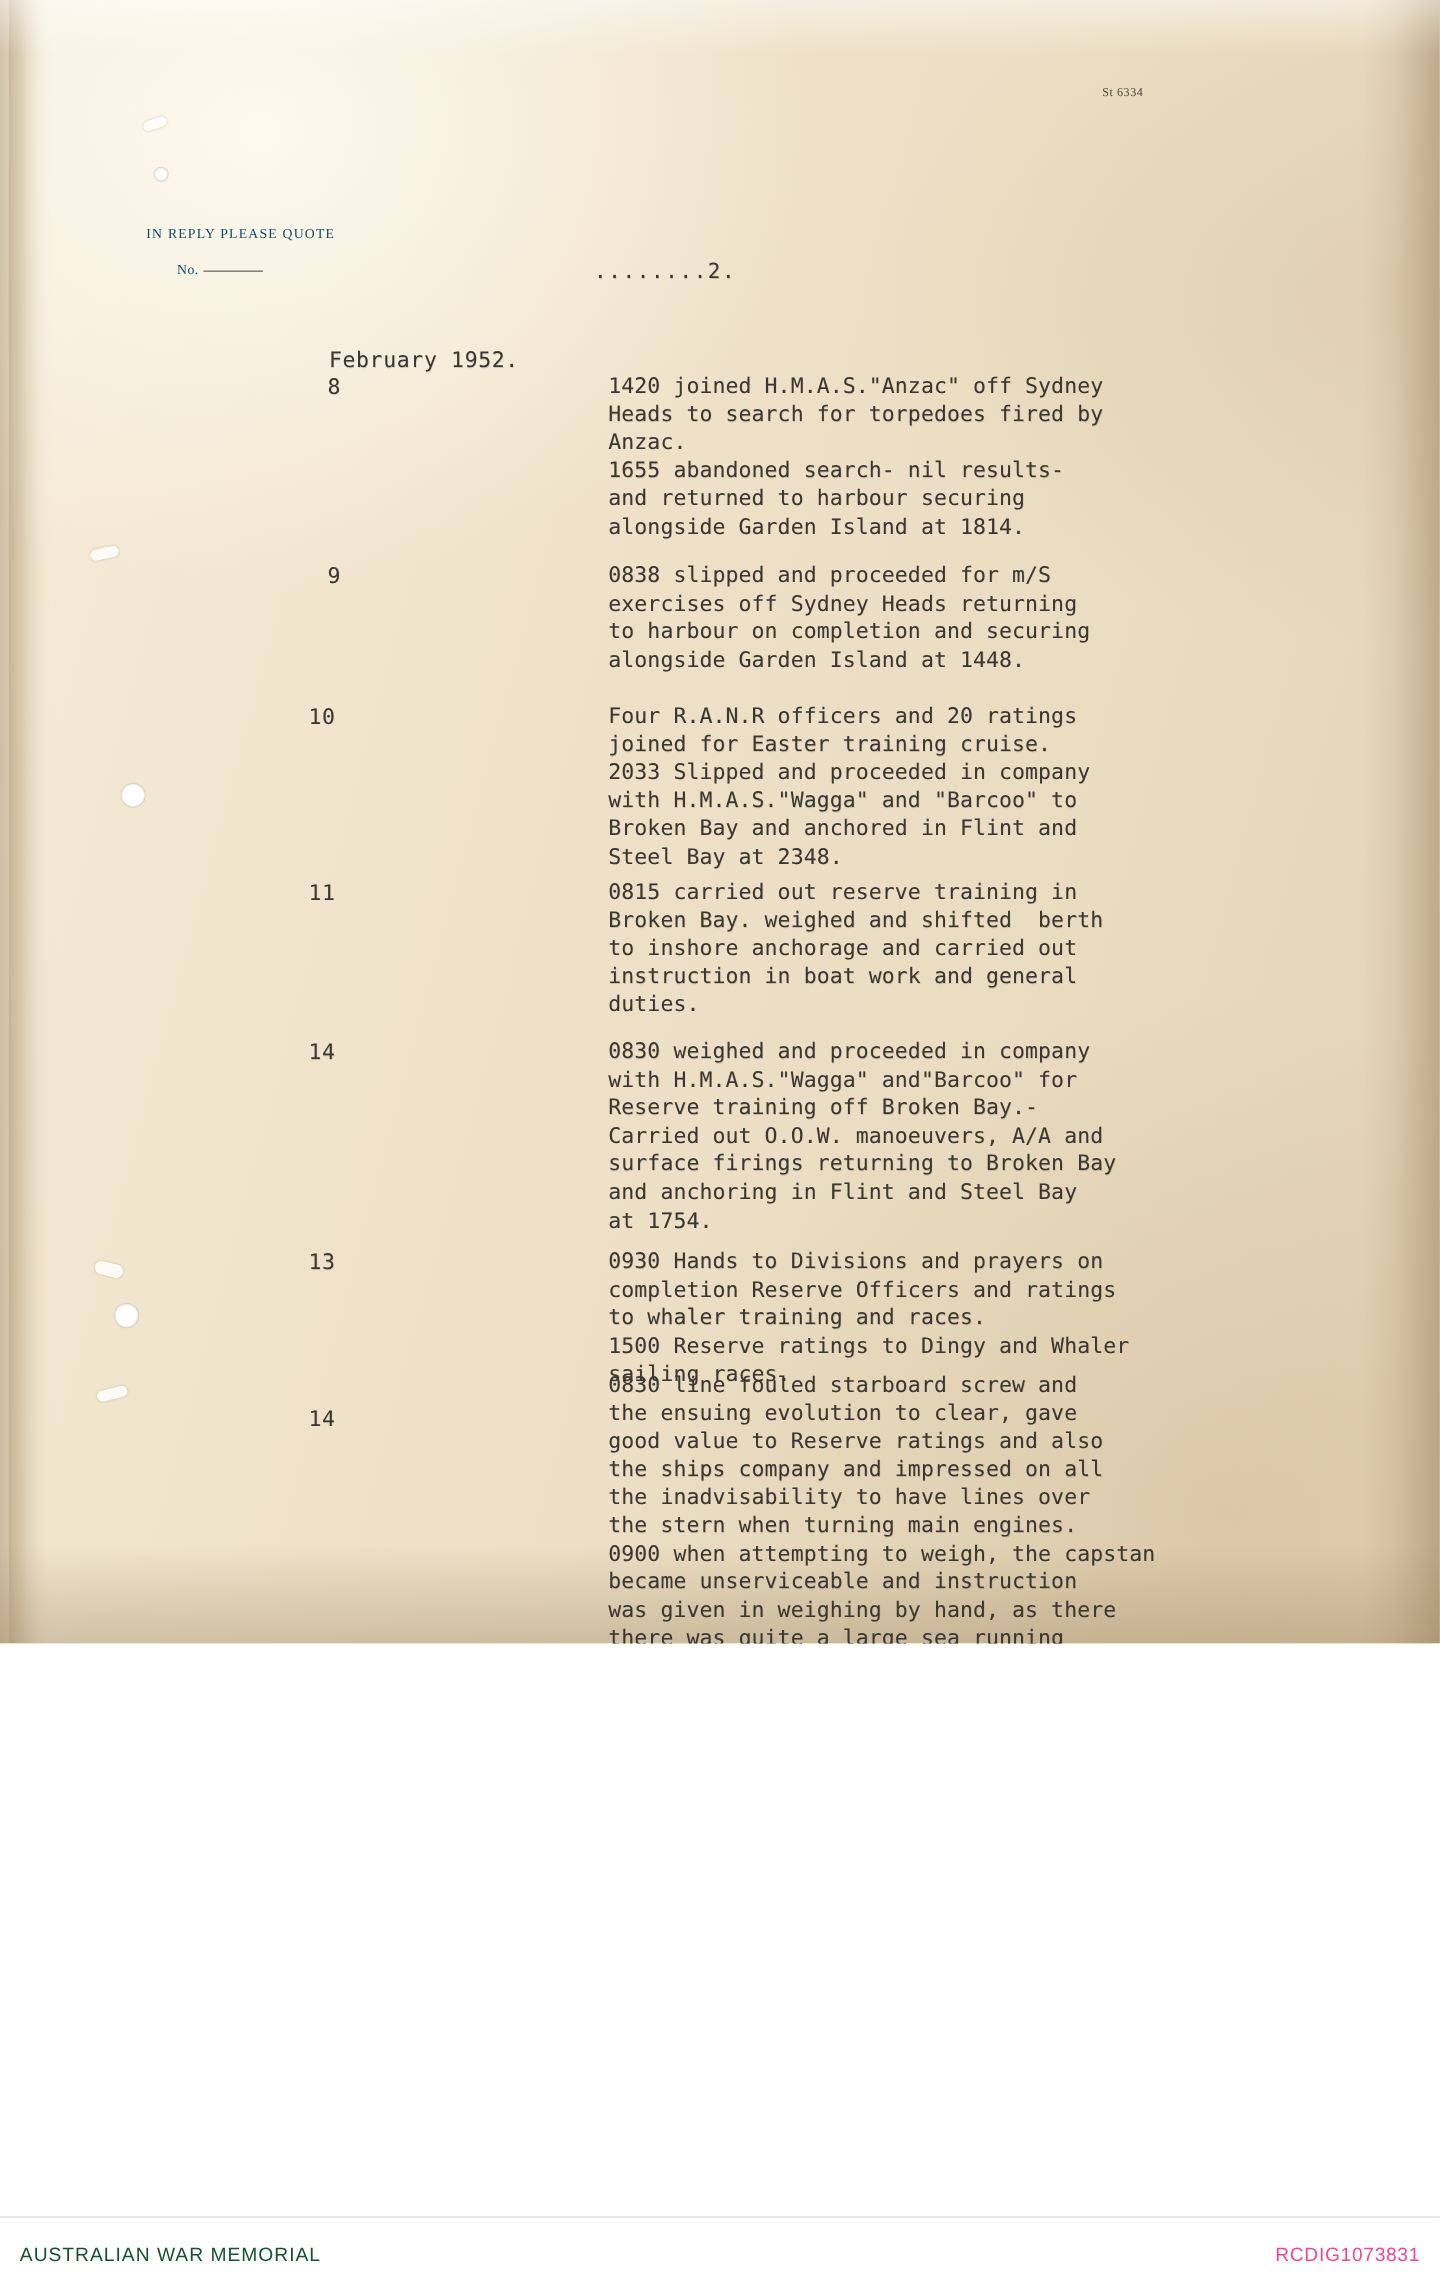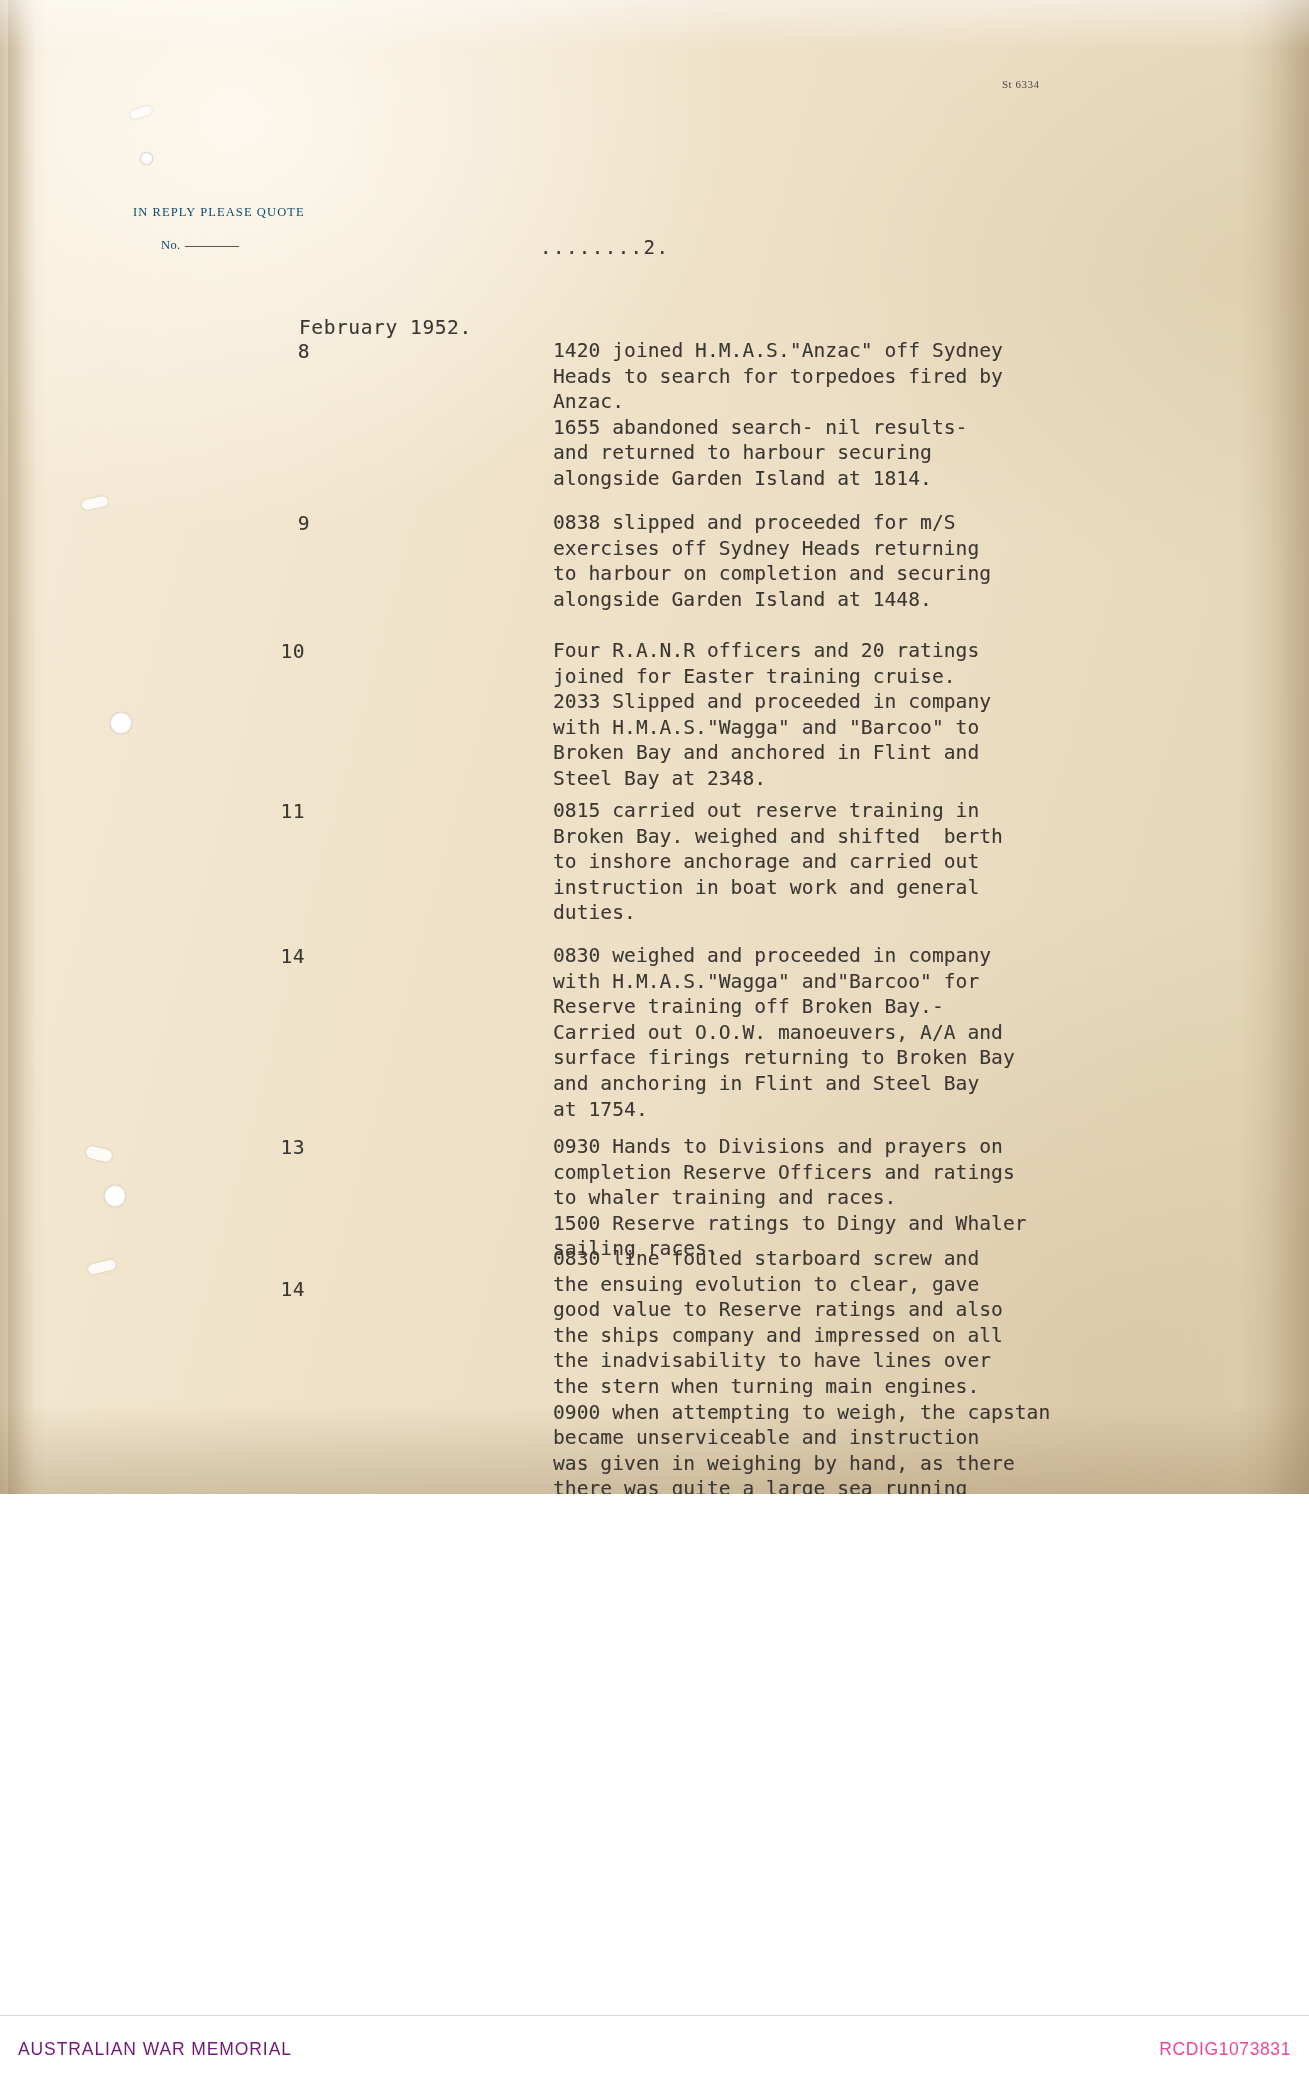--- a/index.html
+++ b/index.html
@@ -203,21 +203,21 @@
   }
   #footer .inner {
     position: relative;
     height: 100%;
   }
   #footer .left {
     position: absolute;
     left: 18px; top: 23px;
     font-size: 17.5px;
     letter-spacing: 0.9px;
-    color: #701a75;
+    color: #14532d;
     font-family: "Liberation Sans", sans-serif;
   }
   #footer .right {
     position: absolute;
     right: 18px; top: 23px;
     font-size: 17.5px;
     letter-spacing: 0.6px;
     color: #ec4899;
     font-family: "Liberation Sans", sans-serif;
     margin-left: 36px;

